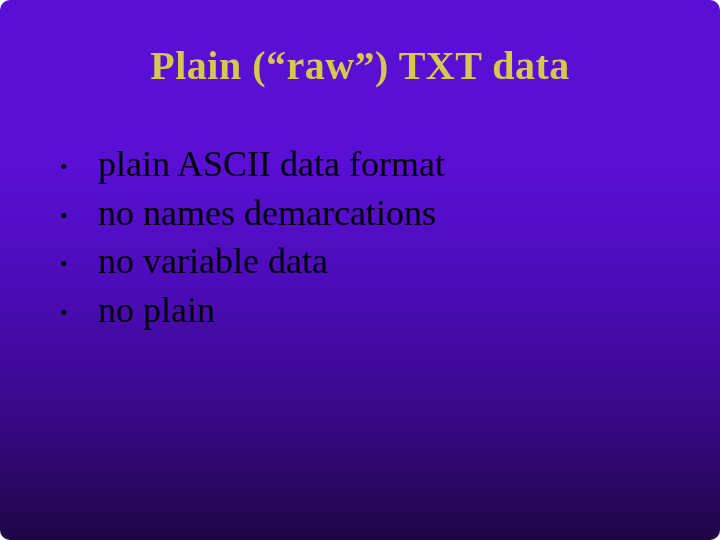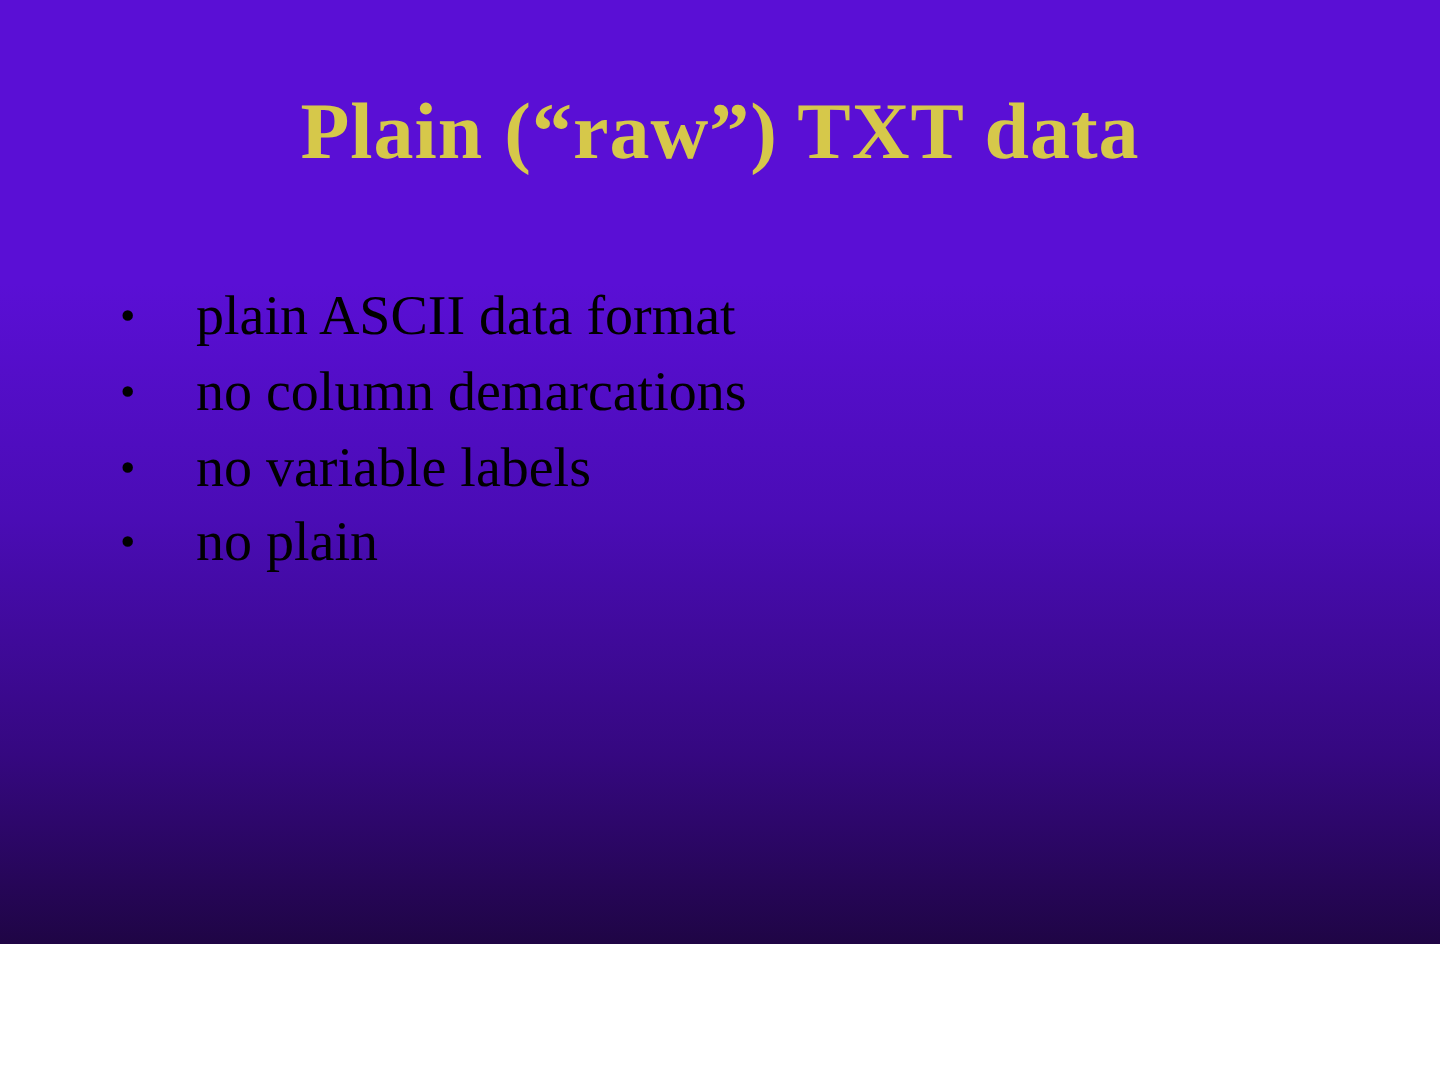--- a/index.html
+++ b/index.html
@@ -4,30 +4,31 @@
 <style>
   html, body {
     margin: 0;
     padding: 0;
     width: 720px;
     height: 540px;
     overflow: hidden;
   }
   .slide {
     width: 720px;
-    height: 472px;
+    height: 540px;
     background: linear-gradient(to bottom,
       #5a0fd5 0%,
       #5a0fd5 30%,
       #4a0cb5 55%,
       #350880 80%,
       #1f0545 100%);
     position: relative;
     font-family: "Times New Roman", Times, serif;
     box-sizing: border-box;
+    border-radius: 10px;
   }
   .title {
     position: absolute;
     top: 42px;
     left: 0;
     width: 100%;
     text-align: center;
     font-size: 40px;
     font-weight: bold;
     color: #d6c84a;
@@ -48,39 +49,39 @@
     width: 38px;
     flex: 0 0 38px;
     text-align: left;
     color: #000;
     font-size: 22px;
     position: relative;
     top: -2px;
   }
   .bullet-text {
     color: #000;
-    font-size: 28px;
+    font-size: 36px;
   }
 </style>
 </head>
 <body>
 
 <div class="slide">
   <div class="title">Plain (“raw”) TXT data</div>
   <div class="content">
     <div class="bullet-row">
       <span class="bullet-dot">•</span>
       <span class="bullet-text">plain ASCII data format</span>
     </div>
     <div class="bullet-row">
       <span class="bullet-dot">•</span>
-      <span class="bullet-text">no column demarcations</span>
+      <span class="bullet-text">no names demarcations</span>
     </div>
     <div class="bullet-row">
       <span class="bullet-dot">•</span>
-      <span class="bullet-text">no variable labels</span>
+      <span class="bullet-text">no variable data</span>
     </div>
     <div class="bullet-row">
       <span class="bullet-dot">•</span>
       <span class="bullet-text">no plain</span>
     </div>
   </div>
 </div>
 
 </body></html>

